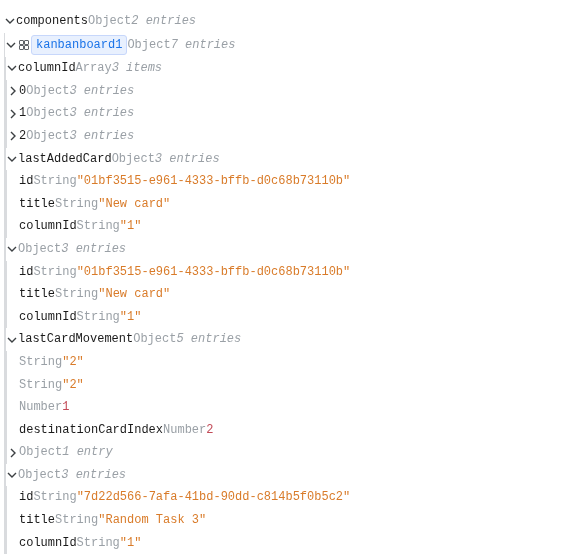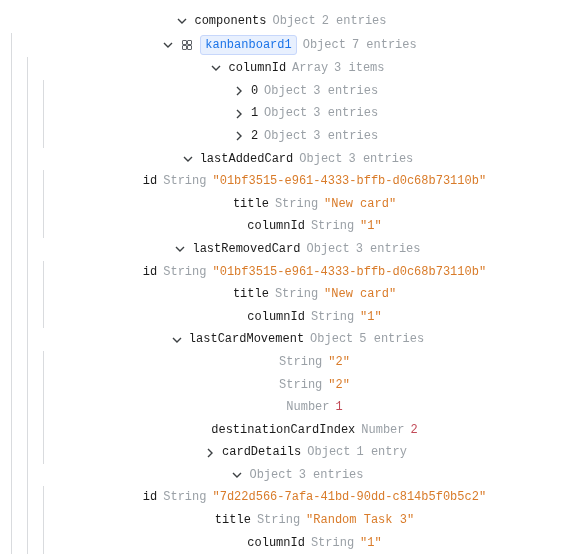--- a/index.html
+++ b/index.html
@@ -10,34 +10,34 @@
     --number: #c24a57;
     --link: #1a73e8;
     --guide: #d9dbde;
     --badge-bg: #e8f0fe;
     --badge-border: #c7d7fb;
     --mono: ui-monospace, SFMono-Regular, Menlo, Consolas, "Liberation Mono", monospace;
   }
   html,body { margin:0; padding:0; background:#fff; color:var(--text);
     font-family: var(--mono); font-size:12px; line-height:1.55; }
   .tree { padding:10px 8px 20px 4px; }
-  .row { display:flex; align-items:center; gap:6px;
-    padding:2px 0; position:relative;justify-content:center; }
+  .row { display:flex; align-items:center; 
+    padding:2px 0; position:relative; }
   .indent { position:relative; }
-  .guides { border-left:1px solid var(--guide); margin-left:7px; padding-left:8px; }
+  .guides { border-left:1px solid var(--guide); margin-left:0; }
   .caret { width:12px; height:12px; display:inline-flex; align-items:center;
     justify-content:center; color:#3c4043; cursor:pointer; }
   .caret svg { display:block; }
   .caret.collapsed svg { transform:rotate(-90deg); }
   .spacer { width:12px; height:12px; display:inline-block; }
   .crate { width:14px; height:14px; display:inline-flex; align-items:center;
     justify-content:center; color:#5f6368; }
   .key { color:var(--text); }
   .typ { color:var(--type);font-family:Liberation Mono, monospace; }
-  .meta { color:var(--muted); }
+  .meta { color:var(--muted);font-style:italic; }
   .vstr { color:var(--string); }
   .vnum { color:var(--number); }
   .badge { display:inline-block; padding:0 4px; border:1px solid var(--badge-border);
     background:var(--badge-bg); border-radius:3px; color:var(--link); }
   .badge .key { color:var(--link); }
 </style>
 </head>
 <body>
 
 <div class="tree">
@@ -165,21 +165,20 @@
           <span class="vstr">"1"</span>
         </div>
       </div>
 
       <div class="row">
         <span class="caret">
           <svg width="10" height="10" viewBox="0 0 10 10">
               <path d="M1 3 L5 7 L9 3" fill="none" stroke="currentColor" stroke-width="1.4"></path>
             </svg>
         </span>
-        <span class="key">lastRemovedCard</span>
         <span class="typ">Object</span>
         <span class="meta">
           <span>3</span> <span>entries</span>
         </span>
       </div>
       <div class="indent guides">
         <div class="row">
           <span class="spacer"></span>
           <span class="key">id</span>
           <span class="typ">String</span>
@@ -232,21 +231,20 @@
           <span class="key">destinationCardIndex</span>
           <span class="typ">Number</span>
           <span class="vnum">2</span>
         </div>
         <div class="row">
           <span class="caret collapsed">
             <svg width="10" height="10" viewBox="0 0 10 10">
                 <path d="M1 3 L5 7 L9 3" fill="none" stroke="currentColor" stroke-width="1.4"></path>
               </svg>
           </span>
-          <span class="key">cardDetails</span>
           <span class="typ">Object</span>
           <span class="meta">
             <span>1</span> <span>entry</span>
           </span>
         </div>
       </div>
 
       <div class="row">
         <span class="caret">
           <svg width="10" height="10" viewBox="0 0 10 10">

